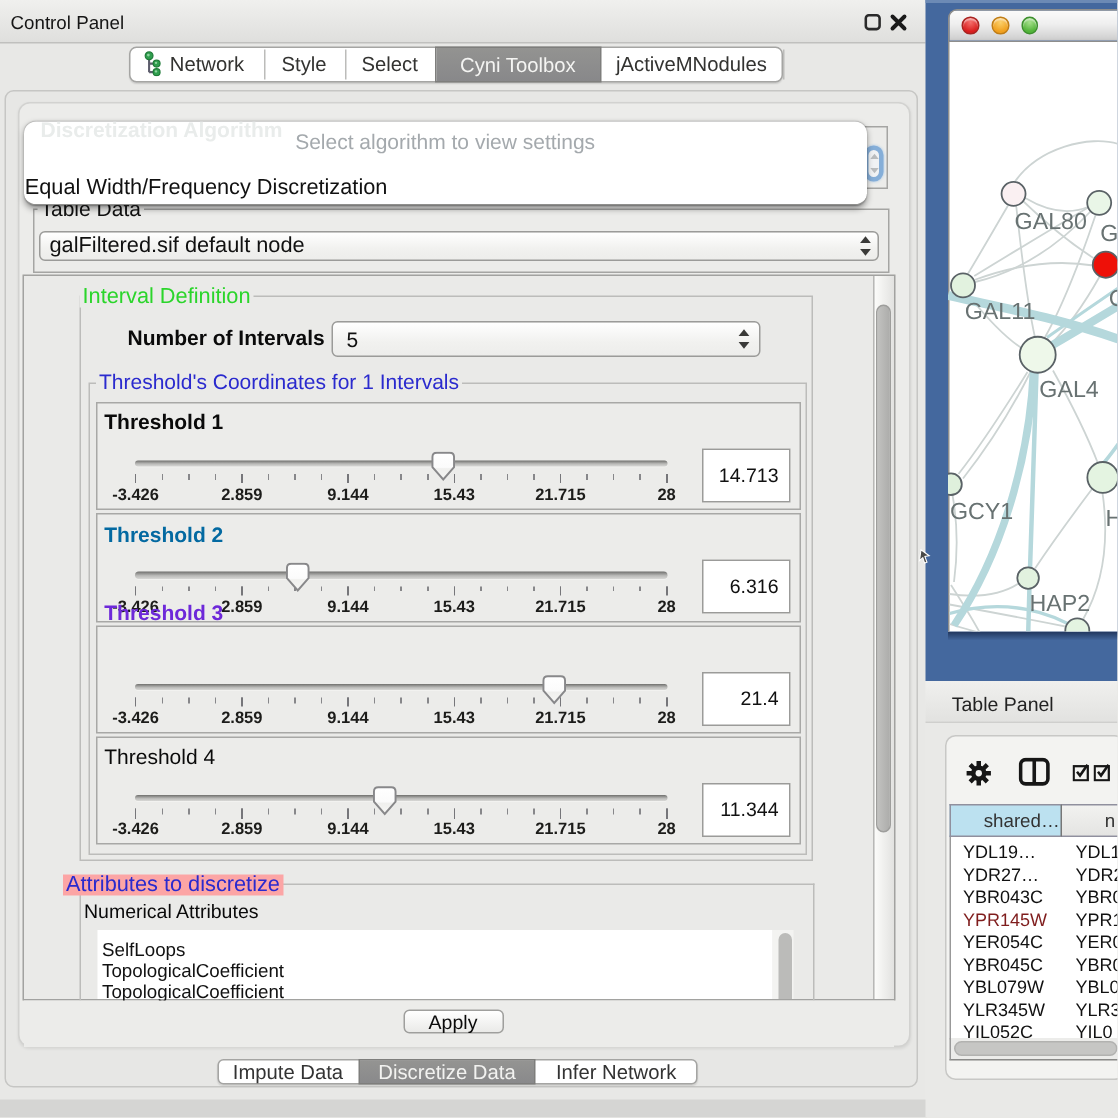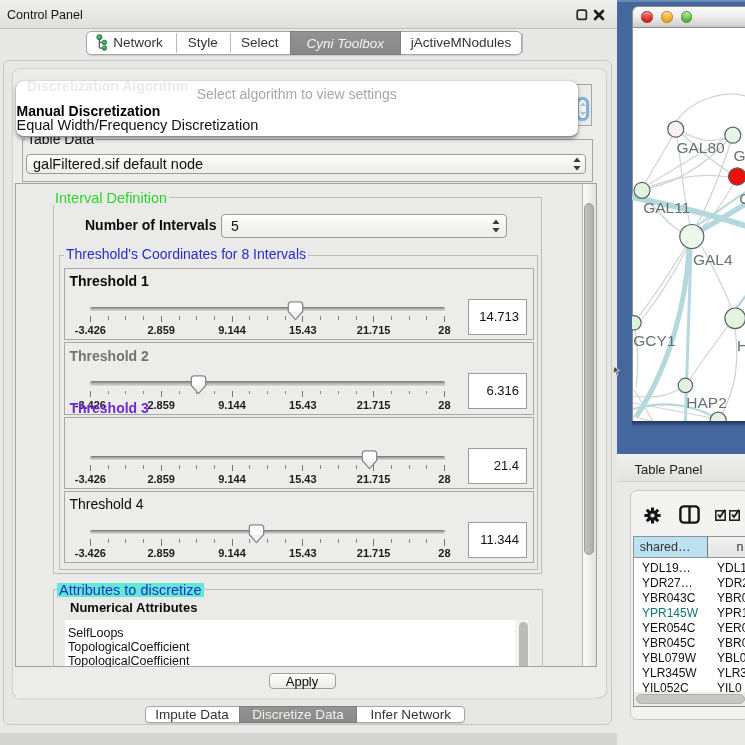--- a/index.html
+++ b/index.html
@@ -14,21 +14,21 @@
 <svg class="abs" style="left:576px;top:9px;" width="12" height="12" viewBox="0 0 12 12">
       <rect x="1.2" y="1.2" width="9.2" height="9.2" rx="2" fill="none" stroke="#2a2a2a" stroke-width="1.7"></rect>
     </svg>
 <svg class="abs" style="left:593px;top:9px;" width="12" height="12" viewBox="0 0 12 12">
       <path d="M2 2 L10 10 M10 2 L2 10" stroke="#1a1a1a" stroke-width="2.6" stroke-linecap="round"></path>
     </svg>
 <div class="abs" style="left:86px;top:31px;width:436px;height:24px;background:#ffffff;border:1px solid #a5a5a3;border-radius:5px;box-shadow:0 1px 1px rgba(0,0,0,0.12);"></div>
 <div class="abs" style="left:86px;top:32px;width:90px;height:22px;color:#333331;font-size:13.5px;line-height:22px;text-align:center;padding-left:14px;">Network</div>
 <div class="abs" style="left:176px;top:32px;width:53.5px;height:22px;color:#333331;font-size:13.5px;line-height:22px;text-align:center;padding-left:0;">Style</div>
 <div class="abs" style="left:229.5px;top:32px;width:60.5px;height:22px;color:#333331;font-size:13.5px;line-height:22px;text-align:center;padding-left:0;">Select</div>
-<div class="abs" style="left:290px;top:31px;width:110.5px;height:24px;background:linear-gradient(#939391,#88888a);border:1px solid #7e7e7c;color:#f4f4f2;font-size:13.5px;line-height:23px;text-align:center;font-style:italic;">Cyni Toolbox</div>
+<div class="abs" style="left:290px;top:31px;width:110.5px;height:24px;background:linear-gradient(#939391,#88888a);border:1px solid #7e7e7c;color:#f4f4f2;font-size:13.5px;line-height:23px;text-align:center;">Cyni Toolbox</div>
 <div class="abs" style="left:400.5px;top:32px;width:121px;height:22px;color:#333331;font-size:13.5px;line-height:22px;text-align:center;padding-left:0;">jActiveMNodules</div>
 <div class="abs" style="left:176px;top:33px;width:1px;height:20px;background:#bcbcba;"></div>
 <div class="abs" style="left:229.5px;top:33px;width:1px;height:20px;background:#bcbcba;"></div>
 <div class="abs" style="left:521.5px;top:33px;width:1px;height:20px;background:#bcbcba;"></div>
 <svg class="abs" style="left:95px;top:34px;" width="13" height="17" viewBox="0 0 13 17">
 <path d="M4.4 5 V14.1 M4.4 8.4 H9 M4.4 14.1 H9" stroke="#5c5c6c" stroke-width="1.4" fill="none"></path>
 <circle cx="4.4" cy="3.2" r="2.6" fill="#2f9e4e" stroke="#1f7a38" stroke-width="0.8"></circle>
 <circle cx="9.4" cy="8.4" r="2.3" fill="#2f9e4e" stroke="#1f7a38" stroke-width="0.8"></circle>
 <circle cx="9.4" cy="14.1" r="2.3" fill="#2f9e4e" stroke="#1f7a38" stroke-width="0.8"></circle>
 <circle cx="3.9" cy="2.7" r="0.9" fill="#8fd49f"></circle>
@@ -57,21 +57,21 @@
 <div class="abs" style="left:53px;top:196.5px;width:488.5px;height:377px;border:1px solid #bcbcba;"></div>
 <div class="abs gtitle" style="left:53px;top:190.5px;color:#2bd52b;font-size:14.5px;line-height:14px;">Interval Definition</div>
 <div class="abs" style="left:85px;top:217px;font-size:14px;font-weight:bold;color:#0a0a0a;">Number of Intervals</div>
 <div class="abs combo" style="left:221px;top:213.5px;width:286px;height:24px;"></div>
 <div class="abs" style="left:231px;top:213.5px;font-size:14px;line-height:24px;color:#111;">5</div>
 <svg class="abs" style="left:491px;top:219px;" width="10" height="14" viewBox="0 0 10 14">
       <path d="M5 0.5 L8.6 5 H1.4 Z" fill="#3a3a38"></path>
       <path d="M5 13.5 L8.6 9 H1.4 Z" fill="#3a3a38"></path>
     </svg>
 <div class="abs" style="left:58.5px;top:254.5px;width:479.5px;height:315px;border:1px solid #bcbcba;"></div>
-<div class="abs gtitle" style="left:64px;top:247px;color:#2a2ace;font-size:14px;line-height:14px;background:#eaeae8;">Threshold's Coordinates for 8 Intervals</div>
+<div class="abs gtitle" style="left:64px;top:247px;color:#2a2ace;font-size:14px;line-height:14px;background:#eaeae8;">Threshold's Coordinates for 1 Intervals</div>
 <svg width="0" height="0" style="position:absolute;">
       <defs>
 <linearGradient id="thg" x1="0" y1="0" x2="0" y2="1">
           <stop offset="0" stop-color="#ffffff"></stop>
           <stop offset="0.55" stop-color="#fbfbfb"></stop>
           <stop offset="0.6" stop-color="#f0f0ee"></stop>
           <stop offset="1" stop-color="#f6f6f4"></stop>
         </linearGradient>
 </defs>
     </svg>
@@ -84,21 +84,21 @@
 <div class="abs" style="left:131.2px;top:324.0px;width:60px;text-align:center;font-size:11px;font-weight:bold;color:#1c1c1a;">2.859</div>
 <div class="abs" style="left:202px;top:324.0px;width:60px;text-align:center;font-size:11px;font-weight:bold;color:#1c1c1a;">9.144</div>
 <div class="abs" style="left:272.8px;top:324.0px;width:60px;text-align:center;font-size:11px;font-weight:bold;color:#1c1c1a;">15.43</div>
 <div class="abs" style="left:343.6px;top:324.0px;width:60px;text-align:center;font-size:11px;font-weight:bold;color:#1c1c1a;">21.715</div>
 <div class="abs" style="left:414.4px;top:324.0px;width:60px;text-align:center;font-size:11px;font-weight:bold;color:#1c1c1a;">28</div>
 <svg class="abs" style="left:286.5px;top:300.5px;" width="17" height="20" viewBox="0 0 17 20">
       <path d="M4.2 0.8 H12.8 Q15.7 0.8 15.7 3.7 V10.4 L8.5 18.6 L1.3 10.4 V3.7 Q1.3 0.8 4.2 0.8 Z" fill="url(#thg)" stroke="#88888a" stroke-width="1.3"></path>
     </svg>
 <div class="abs" style="left:467.5px;top:298.5px;width:59.5px;height:36px;background:#ffffff;border:1px solid #9b9b99;font-size:13px;line-height:34px;text-align:right;padding-right:7px;color:#111;">14.713</div>
 <div class="abs" style="left:63.5px;top:342.0px;width:470px;height:72.5px;background:#ececea;border:1px solid #a8a8a6;"></div>
-<div class="abs" style="left:69.5px;top:347.5px;font-size:14px;font-weight:bold;color:#737373;">Threshold 2</div>
+<div class="abs" style="left:69.5px;top:347.5px;font-size:14px;font-weight:bold;color:#0369a1;">Threshold 2</div>
 <div class="abs" style="left:90px;top:381.0px;width:355px;height:4.5px;border-radius:2.5px;background:linear-gradient(#6f6f6d,#b9b9b7 55%,#d8d8d6);box-shadow:0 0.5px 0 #f4f4f2;"></div>
 <div class="abs" style="left:90px;top:390.5px;width:356px;height:3.5px;background:repeating-linear-gradient(to right,#87878a 0,#87878a 1px,transparent 1px,transparent 17.7px);"></div>
 <div class="abs" style="left:90px;top:390.5px;width:356px;height:6.3px;background:repeating-linear-gradient(to right,#76767a 0,#76767a 1px,transparent 1px,transparent 70.8px);"></div>
 <div class="abs" style="left:60.400000000000006px;top:398.5px;width:60px;text-align:center;font-size:11px;font-weight:bold;color:#1c1c1a;">-3.426</div>
 <div class="abs" style="left:131.2px;top:398.5px;width:60px;text-align:center;font-size:11px;font-weight:bold;color:#1c1c1a;">2.859</div>
 <div class="abs" style="left:202px;top:398.5px;width:60px;text-align:center;font-size:11px;font-weight:bold;color:#1c1c1a;">9.144</div>
 <div class="abs" style="left:272.8px;top:398.5px;width:60px;text-align:center;font-size:11px;font-weight:bold;color:#1c1c1a;">15.43</div>
 <div class="abs" style="left:343.6px;top:398.5px;width:60px;text-align:center;font-size:11px;font-weight:bold;color:#1c1c1a;">21.715</div>
 <div class="abs" style="left:414.4px;top:398.5px;width:60px;text-align:center;font-size:11px;font-weight:bold;color:#1c1c1a;">28</div>
 <svg class="abs" style="left:190.0px;top:375.0px;" width="17" height="20" viewBox="0 0 17 20">
@@ -129,39 +129,38 @@
 <div class="abs" style="left:131.2px;top:547.3px;width:60px;text-align:center;font-size:11px;font-weight:bold;color:#1c1c1a;">2.859</div>
 <div class="abs" style="left:202px;top:547.3px;width:60px;text-align:center;font-size:11px;font-weight:bold;color:#1c1c1a;">9.144</div>
 <div class="abs" style="left:272.8px;top:547.3px;width:60px;text-align:center;font-size:11px;font-weight:bold;color:#1c1c1a;">15.43</div>
 <div class="abs" style="left:343.6px;top:547.3px;width:60px;text-align:center;font-size:11px;font-weight:bold;color:#1c1c1a;">21.715</div>
 <div class="abs" style="left:414.4px;top:547.3px;width:60px;text-align:center;font-size:11px;font-weight:bold;color:#1c1c1a;">28</div>
 <svg class="abs" style="left:247.5px;top:523.8px;" width="17" height="20" viewBox="0 0 17 20">
       <path d="M4.2 0.8 H12.8 Q15.7 0.8 15.7 3.7 V10.4 L8.5 18.6 L1.3 10.4 V3.7 Q1.3 0.8 4.2 0.8 Z" fill="url(#thg)" stroke="#88888a" stroke-width="1.3"></path>
     </svg>
 <div class="abs" style="left:467.5px;top:521.8px;width:59.5px;height:36px;background:#ffffff;border:1px solid #9b9b99;font-size:13px;line-height:34px;text-align:right;padding-right:7px;color:#111;">11.344</div>
 <div class="abs" style="left:53px;top:589px;width:489.5px;height:100px;border:1px solid #bcbcba;border-bottom:none;"></div>
-<div class="abs gtitle" style="left:57px;top:582.5px;color:#2a2ace;font-size:14.5px;line-height:14px;background:#5eead4;">Attributes to discretize</div>
-<div class="abs" style="left:56px;top:599.5px;font-size:13px;font-weight:bold;color:#0a0a0a;margin-left:14px;">Numerical Attributes</div>
+<div class="abs gtitle" style="left:42px;top:582.5px;color:#2a2ace;font-size:14.5px;line-height:14px;background:#fca5a5;">Attributes to discretize</div>
+<div class="abs" style="left:56px;top:599.5px;font-size:13px;font-weight:normal;color:#0a0a0a;">Numerical Attributes</div>
 <div class="abs" style="left:64.5px;top:620px;width:450px;height:46px;background:#ffffff;"></div>
 <div class="abs" style="left:68px;top:626px;font-size:12.5px;color:#111;">SelfLoops</div>
 <div class="abs" style="left:68px;top:640px;font-size:12.5px;color:#111;">TopologicalCoefficient</div>
 <div class="abs" style="left:68px;top:654px;font-size:12.5px;color:#111;">TopologicalCoefficient</div>
 <div class="abs" style="left:514.5px;top:620px;width:14.5px;height:46px;background:#f3f3f1;"></div>
 <div class="abs" style="left:518.5px;top:621.5px;width:9px;height:44.5px;background:#bbbbb9;border-radius:5px 5px 0 0;"></div>
 <div class="abs" style="left:15.5px;top:667px;width:580px;height:31px;background:#ececea;"></div>
 <div class="abs" style="left:268.5px;top:673px;width:67px;height:16px;background:linear-gradient(#ffffff,#eaeae8);border:1px solid #9f9f9d;border-radius:4px;font-size:13px;line-height:15px;text-align:center;color:#0a0a0a;">Apply</div>
 <div class="abs" style="left:145px;top:705.5px;width:319.5px;height:17.5px;background:#ffffff;border:1px solid #a5a5a3;border-radius:4px;box-shadow:0 1px 1px rgba(0,0,0,0.1);"></div>
 <div class="abs" style="left:145px;top:705.5px;width:94px;height:17.5px;font-size:13.5px;line-height:17px;text-align:center;color:#333;">Impute Data</div>
 <div class="abs" style="left:239px;top:705.5px;width:118px;height:17.5px;background:linear-gradient(#949492,#89898b);border:1px solid #7e7e7c;font-size:13.5px;line-height:16px;text-align:center;color:#f2f2f0;border-radius:0;">Discretize Data</div>
 <div class="abs" style="left:357px;top:705.5px;width:107.5px;height:17.5px;font-size:13.5px;line-height:17px;text-align:center;color:#333;">Infer Network</div>
 <div class="abs" style="left:0;top:733px;width:618px;height:12px;background:#d5d5d3;"></div>
 <div class="abs" style="left:16px;top:81px;width:561.5px;height:55.5px;background:#ffffff;border-radius:8px;border-bottom:1px solid #8f8f8d;box-shadow:0 2px 4px rgba(0,0,0,0.38),0 0 1px rgba(0,0,0,0.3);"></div>
 <div class="abs" style="left:16px;top:86px;width:561.5px;text-align:center;font-size:14px;color:#a4a9ad;">Select algorithm to view settings</div>
 <div class="abs" style="left:27px;top:77.5px;font-size:14px;font-weight:bold;color:#e9eceb;">Discretization Algorithm</div>
-<div class="abs" style="left:16.5px;top:102.5px;font-size:14px;font-weight:bold;color:#000;">Manual Discretization</div>
 <div class="abs" style="left:16.5px;top:117px;font-size:14.5px;color:#111;">Equal Width/Frequency Discretization</div>
 <div class="abs" style="left:617px;top:0;width:128px;height:453.5px;background:#44689e;"></div>
 <div class="abs" style="left:617px;top:0;width:128px;height:2px;background:#6c8ab5;"></div>
 <div class="abs" style="left:631.5px;top:420.5px;width:113.5px;height:6px;background:linear-gradient(#20355c,rgba(68,104,158,0));"></div>
 <div class="abs" style="left:631.5px;top:6px;width:113.5px;height:21.5px;background:linear-gradient(#fbfbfb,#efefef 45%,#d2d2d2 92%,#c6c6c6);border:1px solid #8e8e8c;border-right:none;border-radius:6px 0 0 0;"></div>
 <div class="abs" style="left:641.4000000000001px;top:11.1px;width:11.6px;height:11.6px;border-radius:50%;background:radial-gradient(circle at 50% 30%,#f46d6a,#d91e1e 70%);border:1px solid #a82421;box-shadow:inset 0 1.5px 1px rgba(255,255,255,0.55);"></div>
 <div class="abs" style="left:661.0px;top:11.1px;width:11.6px;height:11.6px;border-radius:50%;background:radial-gradient(circle at 50% 30%,#fbd06a,#f0a01e 70%);border:1px solid #bf7d17;box-shadow:inset 0 1.5px 1px rgba(255,255,255,0.55);"></div>
 <div class="abs" style="left:680.6px;top:11.1px;width:11.6px;height:11.6px;border-radius:50%;background:radial-gradient(circle at 50% 30%,#a6e08c,#53b43a 70%);border:1px solid #3d8f2e;box-shadow:inset 0 1.5px 1px rgba(255,255,255,0.55);"></div>
 <div class="abs" style="left:631.5px;top:27.5px;width:113.5px;height:393px;background:#ffffff;border-left:1px solid #8e8e8c;"></div>
 <svg class="abs" style="left:631.5px;top:27.5px;" width="113.5" height="393" viewBox="0 0 113.5 393">
@@ -236,30 +235,30 @@
       <path d="M10.5 1.4 V17.6" stroke="#161616" stroke-width="2.4"></path>
     </svg>
 <svg class="abs" style="left:714.5px;top:509px;" width="12" height="12" viewBox="0 0 12 12">
       <rect x="0.8" y="1.8" width="9.4" height="9.4" fill="none" stroke="#161616" stroke-width="1.5"></rect>
       <path d="M3 5.5 L5 8 L10 0.8" fill="none" stroke="#161616" stroke-width="1.7"></path>
     </svg>
 <svg class="abs" style="left:728.5px;top:509px;" width="12" height="12" viewBox="0 0 12 12">
       <rect x="0.8" y="1.8" width="9.4" height="9.4" fill="none" stroke="#161616" stroke-width="1.5"></rect>
       <path d="M3 5.5 L5 8 L10 0.8" fill="none" stroke="#161616" stroke-width="1.7"></path>
     </svg>
-<div class="abs" style="left:632.5px;top:535.5px;width:75px;height:22px;background:#bce1f0;border:1px solid #90909e;border-right:1px solid #777;font-size:12.5px;line-height:21px;text-align:right;padding-right:16px;color:#333;">shared…</div>
+<div class="abs" style="left:632.5px;top:535.5px;width:75px;height:22px;background:#bce1f0;border:1px solid #90909e;border-right:1px solid #777;font-size:12.5px;line-height:21px;text-align:right;padding-right:0;color:#333;">shared…</div>
 <div class="abs" style="left:707.5px;top:535.5px;width:37.5px;height:22px;background:linear-gradient(#f2f2f0,#e4e4e2);border-top:1px solid #90909e;border-bottom:1px solid #90909e;font-size:12.5px;line-height:21px;color:#333;padding-left:29px;">n</div>
 <div class="abs" style="left:632.5px;top:558px;width:112.5px;height:134.5px;background:#ffffff;border-left:1px solid #999;overflow:hidden;">
 <div style="position:absolute;left:8.5px;top:2.6px;font-size:12px;color:#111;">YDL19…</div>
 <div style="position:absolute;left:83.5px;top:2.6px;font-size:12px;color:#111;">YDL1</div>
 <div style="position:absolute;left:8.5px;top:17.6px;font-size:12px;color:#111;">YDR27…</div>
 <div style="position:absolute;left:83.5px;top:17.6px;font-size:12px;color:#111;">YDR2</div>
 <div style="position:absolute;left:8.5px;top:32.6px;font-size:12px;color:#111;">YBR043C</div>
 <div style="position:absolute;left:83.5px;top:32.6px;font-size:12px;color:#111;">YBR0</div>
-<div style="position:absolute;left:8.5px;top:47.6px;font-size:12px;color:#0f766e;">YPR145W</div>
+<div style="position:absolute;left:8.5px;top:47.6px;font-size:12px;color:#7f1d1d;">YPR145W</div>
 <div style="position:absolute;left:83.5px;top:47.6px;font-size:12px;color:#111;">YPR1</div>
 <div style="position:absolute;left:8.5px;top:62.6px;font-size:12px;color:#111;">YER054C</div>
 <div style="position:absolute;left:83.5px;top:62.6px;font-size:12px;color:#111;">YER0</div>
 <div style="position:absolute;left:8.5px;top:77.6px;font-size:12px;color:#111;">YBR045C</div>
 <div style="position:absolute;left:83.5px;top:77.6px;font-size:12px;color:#111;">YBR0</div>
 <div style="position:absolute;left:8.5px;top:92.6px;font-size:12px;color:#111;">YBL079W</div>
 <div style="position:absolute;left:83.5px;top:92.6px;font-size:12px;color:#111;">YBL0</div>
 <div style="position:absolute;left:8.5px;top:107.6px;font-size:12px;color:#111;">YLR345W</div>
 <div style="position:absolute;left:83.5px;top:107.6px;font-size:12px;color:#111;">YLR3</div>
 <div style="position:absolute;left:8.5px;top:122.6px;font-size:12px;color:#111;">YIL052C</div>

